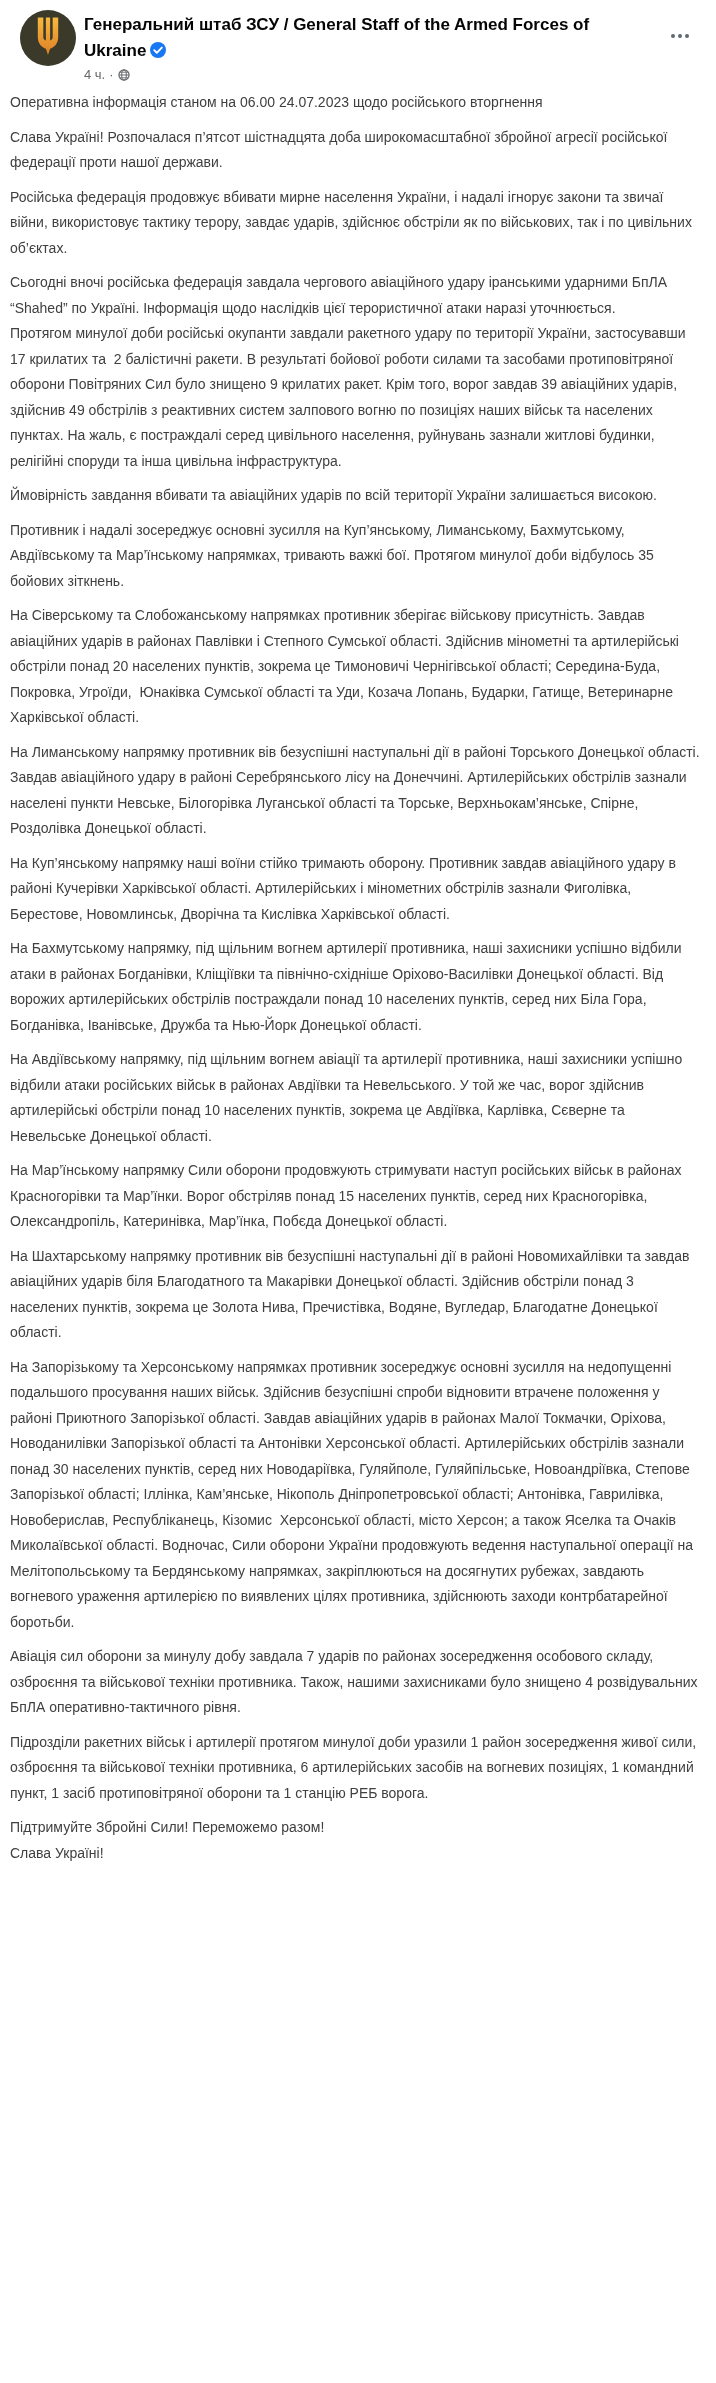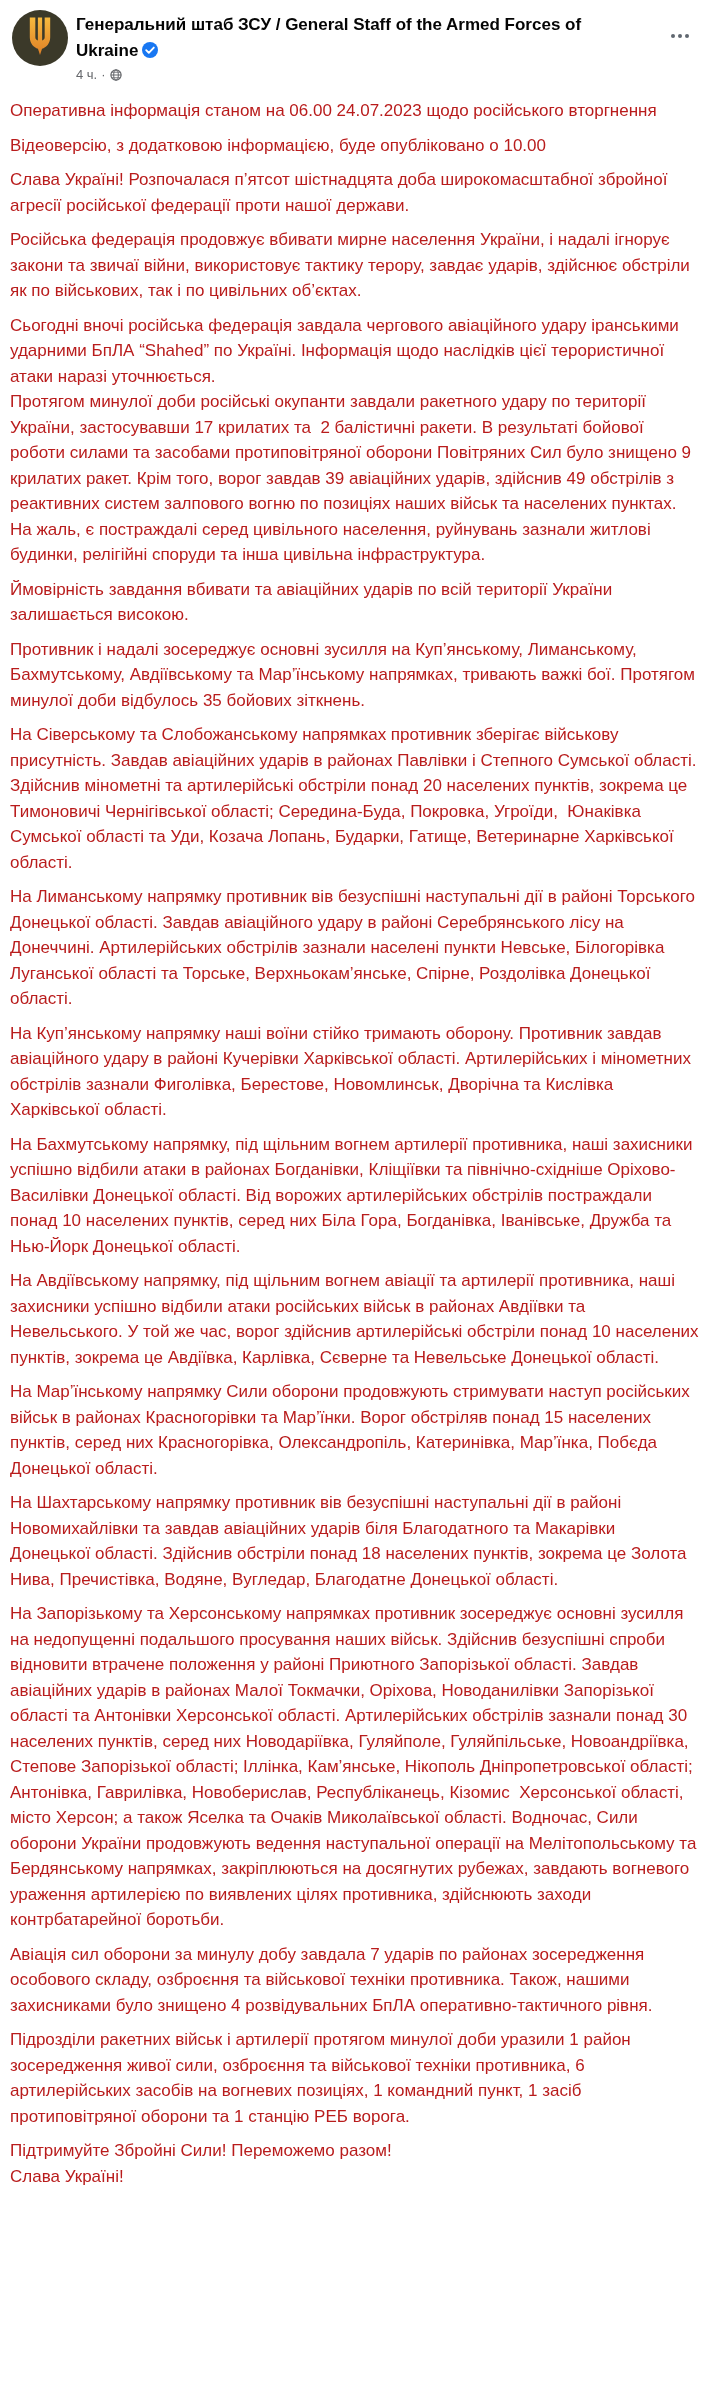--- a/index.html
+++ b/index.html
@@ -11,20 +11,21 @@
     color: #050505;
   }
   .post { width: 716px; background: #ffffff; position: relative; }
 
   
   .header {
     position: relative;
     padding: 10px 56px 0 12px;
     display: flex;
     align-items: flex-start;
+    margin-left: 8px;
   }
   .avatar {
     width: 56px; height: 56px;
     border-radius: 50%;
     background: #3B3929;
     flex: 0 0 56px;
     display: flex; align-items: center; justify-content: center;
     cursor: pointer;
     overflow: hidden;
   }
@@ -70,26 +71,25 @@
     border-radius: 50%;
     background: #606770;
     display: block;
   }
 
   
   .body-text {
     padding: 8px 16px 14px 10px;
   }
   .body-text p {
-    font-size: 17px;
+    font-size: 14px;
     line-height: 25.5px;
-    color: #b91c1c;
+    color: #404040;
     white-space: pre-wrap;
     margin-bottom: 9px;
-    margin-top: 8px;
   }
   .body-text p:last-child { margin-bottom: 0; }
 </style>
 </head>
 <body>
 
 <div class="post">
 
   <div class="header">
 
@@ -133,34 +133,33 @@
       <span style="display:flex;gap:3px;">
           <i></i>
           <i></i>
           <i></i>
         </span>
     </button>
   </div>
 
   <div class="body-text">
     <p>Оперативна інформація станом на 06.00 24.07.2023 щодо російського вторгнення</p>
-    <p>Відеоверсію, з додатковою інформацією, буде опубліковано о 10.00</p>
     <p>Слава Україні! Розпочалася п’ятсот шістнадцята доба широкомасштабної збройної агресії російської федерації проти нашої держави.</p>
     <p>Російська федерація продовжує вбивати мирне населення України, і надалі ігнорує закони та звичаї війни, використовує тактику терору, завдає ударів, здійснює обстріли як по військових, так і по цивільних об’єктах.</p>
     <p>Сьогодні вночі російська федерація завдала чергового авіаційного удару іранськими ударними БпЛА “Shahed” по Україні. Інформація щодо наслідків цієї терористичної атаки наразі уточнюється.
 Протягом минулої доби російські окупанти завдали ракетного удару по території України, застосувавши 17 крилатих та  2 балістичні ракети. В результаті бойової роботи силами та засобами протиповітряної оборони Повітряних Сил було знищено 9 крилатих ракет. Крім того, ворог завдав 39 авіаційних ударів, здійснив 49 обстрілів з реактивних систем залпового вогню по позиціях наших військ та населених пунктах. На жаль, є постраждалі серед цивільного населення, руйнувань зазнали житлові будинки, релігійні споруди та інша цивільна інфраструктура.</p>
     <p>Ймовірність завдання вбивати та авіаційних ударів по всій території України залишається високою.</p>
     <p>Противник і надалі зосереджує основні зусилля на Куп’янському, Лиманському, Бахмутському, Авдіївському та Мар’їнському напрямках, тривають важкі бої. Протягом минулої доби відбулось 35 бойових зіткнень.</p>
     <p>На Сіверському та Слобожанському напрямках противник зберігає військову присутність. Завдав авіаційних ударів в районах Павлівки і Степного Сумської області. Здійснив мінометні та артилерійські обстріли понад 20 населених пунктів, зокрема це Тимоновичі Чернігівської області; Середина-Буда, Покровка, Угроїди,  Юнаківка Сумської області та Уди, Козача Лопань, Бударки, Гатище, Ветеринарне Харківської області.</p>
     <p>На Лиманському напрямку противник вів безуспішні наступальні дії в районі Торського Донецької області. Завдав авіаційного удару в районі Серебрянського лісу на Донеччині. Артилерійських обстрілів зазнали населені пункти Невське, Білогорівка Луганської області та Торське, Верхньокам’янське, Спірне, Роздолівка Донецької області.</p>
     <p>На Куп’янському напрямку наші воїни стійко тримають оборону. Противник завдав авіаційного удару в районі Кучерівки Харківської області. Артилерійських і мінометних обстрілів зазнали Фиголівка, Берестове, Новомлинськ, Дворічна та Кислівка Харківської області.</p>
     <p>На Бахмутському напрямку, під щільним вогнем артилерії противника, наші захисники успішно відбили атаки в районах Богданівки, Кліщіївки та північно-східніше Оріхово-Василівки Донецької області. Від ворожих артилерійських обстрілів постраждали понад 10 населених пунктів, серед них Біла Гора, Богданівка, Іванівське, Дружба та Нью-Йорк Донецької області.</p>
     <p>На Авдіївському напрямку, під щільним вогнем авіації та артилерії противника, наші захисники успішно відбили атаки російських військ в районах Авдіївки та Невельського. У той же час, ворог здійснив артилерійські обстріли понад 10 населених пунктів, зокрема це Авдіївка, Карлівка, Сєверне та Невельське Донецької області.</p>
     <p>На Мар’їнському напрямку Сили оборони продовжують стримувати наступ російських військ в районах Красногорівки та Мар’їнки. Ворог обстріляв понад 15 населених пунктів, серед них Красногорівка, Олександропіль, Катеринівка, Мар’їнка, Побєда Донецької області.</p>
-    <p>На Шахтарському напрямку противник вів безуспішні наступальні дії в районі Новомихайлівки та завдав авіаційних ударів біля Благодатного та Макарівки Донецької області. Здійснив обстріли понад 18 населених пунктів, зокрема це Золота Нива, Пречистівка, Водяне, Вугледар, Благодатне Донецької області.</p>
+    <p>На Шахтарському напрямку противник вів безуспішні наступальні дії в районі Новомихайлівки та завдав авіаційних ударів біля Благодатного та Макарівки Донецької області. Здійснив обстріли понад 3 населених пунктів, зокрема це Золота Нива, Пречистівка, Водяне, Вугледар, Благодатне Донецької області.</p>
     <p>На Запорізькому та Херсонському напрямках противник зосереджує основні зусилля на недопущенні подальшого просування наших військ. Здійснив безуспішні спроби відновити втрачене положення у районі Приютного Запорізької області. Завдав авіаційних ударів в районах Малої Токмачки, Оріхова, Новоданилівки Запорізької області та Антонівки Херсонської області. Артилерійських обстрілів зазнали понад 30 населених пунктів, серед них Новодаріївка, Гуляйполе, Гуляйпільське, Новоандріївка, Степове Запорізької області; Іллінка, Кам’янське, Нікополь Дніпропетровської області; Антонівка, Гаврилівка, Новоберислав, Республіканець, Кізомис  Херсонської області, місто Херсон; а також Яселка та Очаків Миколаївської області. Водночас, Сили оборони України продовжують ведення наступальної операції на Мелітопольському та Бердянському напрямках, закріплюються на досягнутих рубежах, завдають вогневого ураження артилерією по виявлених цілях противника, здійснюють заходи контрбатарейної боротьби.</p>
     <p>Авіація сил оборони за минулу добу завдала 7 ударів по районах зосередження особового складу, озброєння та військової техніки противника. Також, нашими захисниками було знищено 4 розвідувальних БпЛА оперативно-тактичного рівня.</p>
     <p>Підрозділи ракетних військ і артилерії протягом минулої доби уразили 1 район зосередження живої сили, озброєння та військової техніки противника, 6 артилерійських засобів на вогневих позиціях, 1 командний пункт, 1 засіб протиповітряної оборони та 1 станцію РЕБ ворога.</p>
     <p>Підтримуйте Збройні Сили! Переможемо разом!
 Слава Україні!</p>
   </div>
 
 </div>
 
 </body></html>

